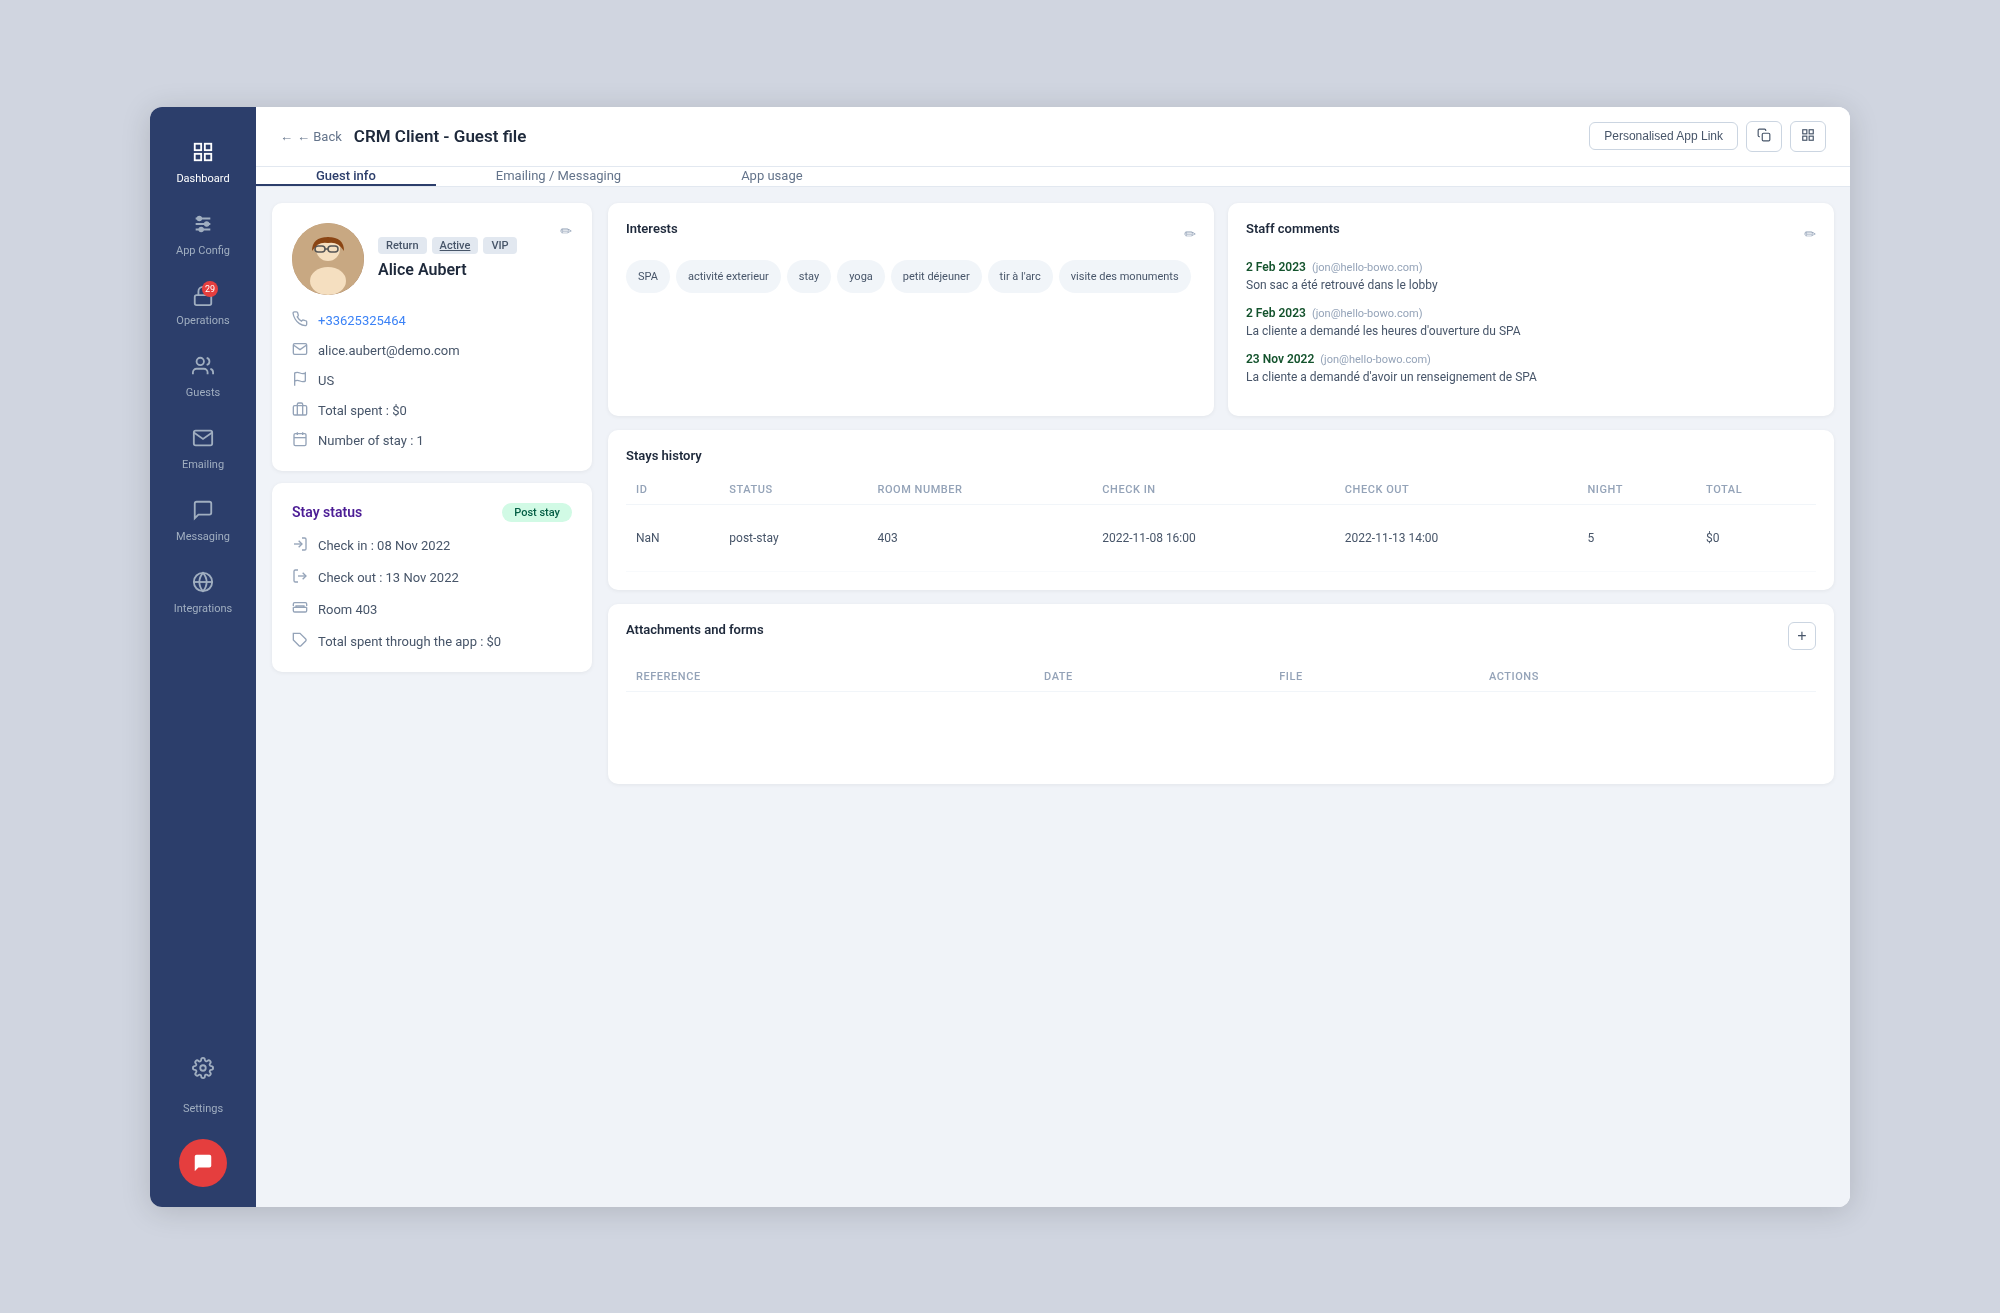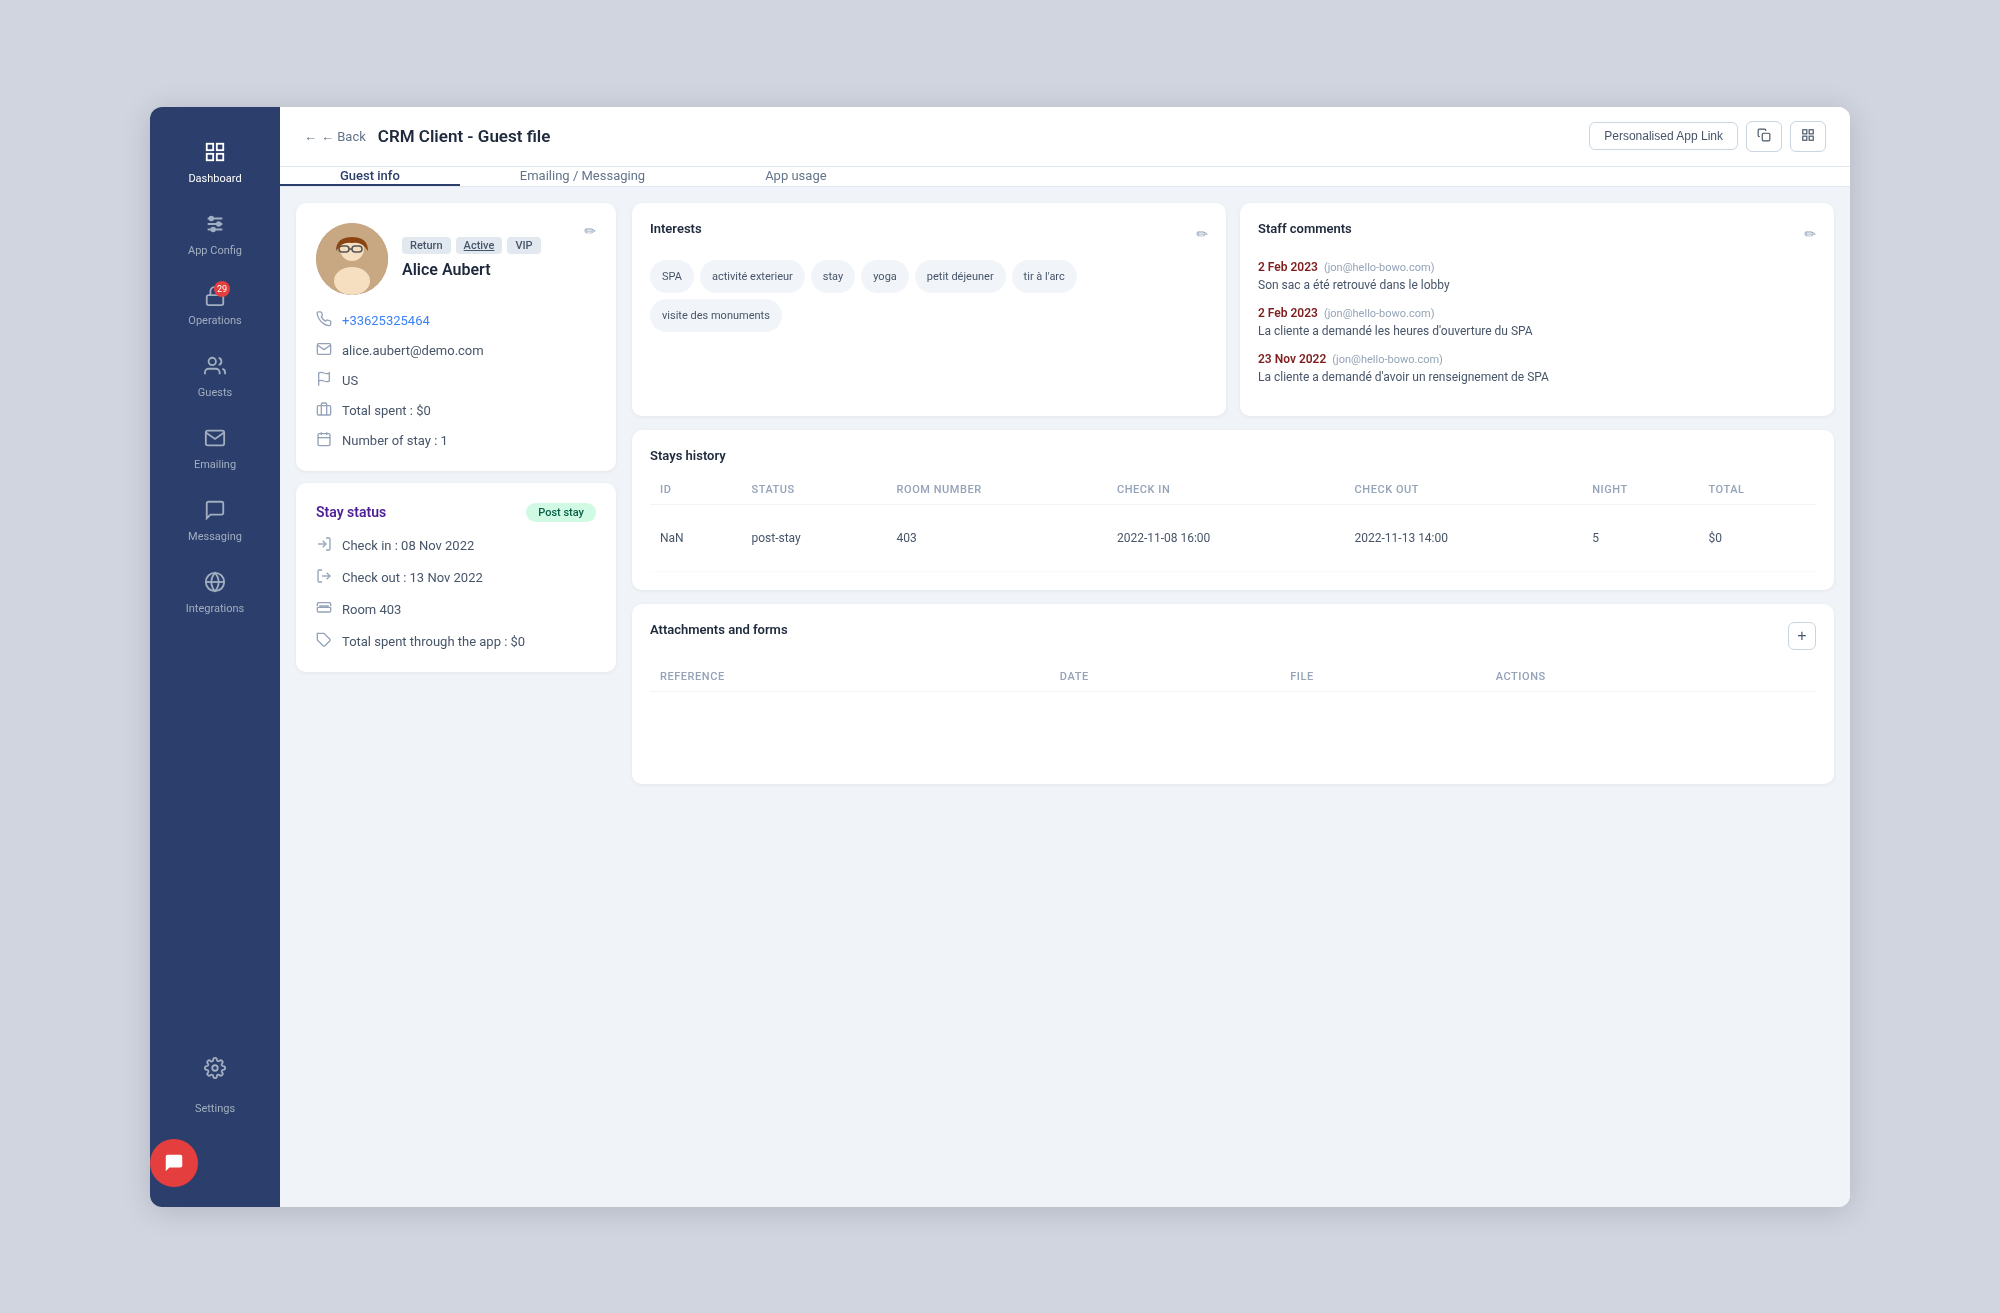--- a/index.html
+++ b/index.html
@@ -15,24 +15,25 @@
       display: flex;
       width: 1700px;
       min-height: 1100px;
       background: #fff;
       border-radius: 12px;
       overflow: hidden;
       box-shadow: 0 4px 30px rgba(0,0,0,0.15);
     }
     
     .sidebar {
-      width: 130px;
+      width: 106px;
       background: #2c3e6b;
       display: flex;
       flex-direction: column;
+      align-items: center;
       padding: 20px 0;
       gap: 0;
     }
     .sidebar-item {
       display: flex;
       flex-direction: column;
       align-items: center;
       gap: 4px;
       width: 100%;
       padding: 14px 0;
@@ -330,21 +331,21 @@
       justify-content: space-between;
       align-items: center;
       margin-bottom: 12px;
     }
     .staff-comment {
       margin-bottom: 14px;
     }
     .comment-date {
       font-size: 12px;
       font-weight: 600;
-      color: #7f1d1d;
+      color: #14532d;
       margin-bottom: 2px;
     }
     .comment-author {
       font-size: 11px;
       color: #94a3b8;
     }
     .comment-text {
       font-size: 12px;
       color: #475569;
       margin-top: 2px;

